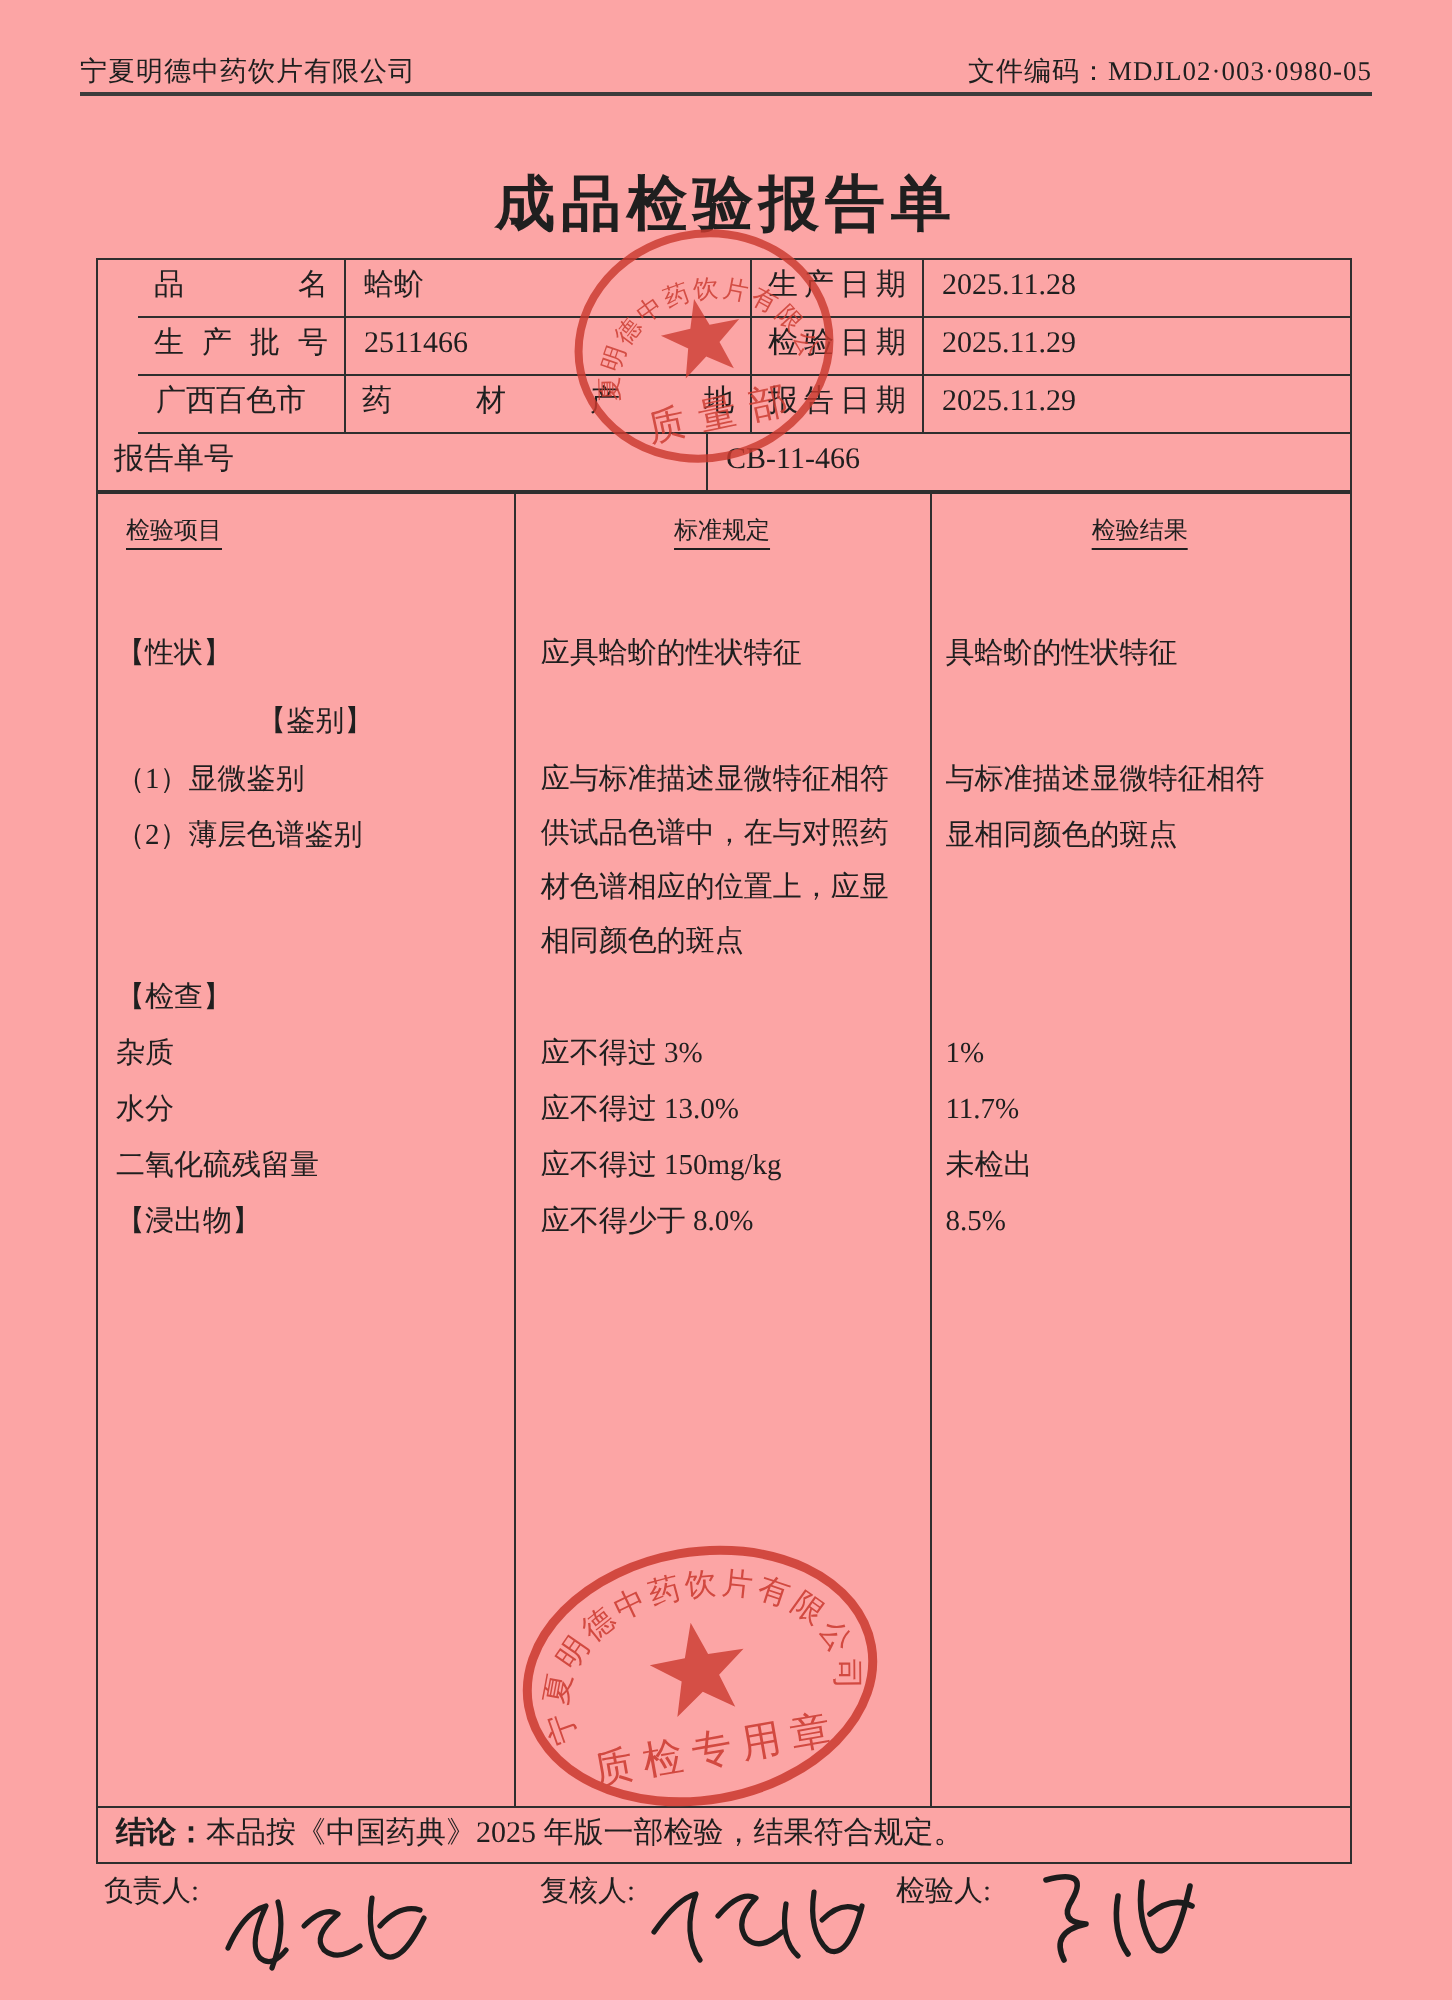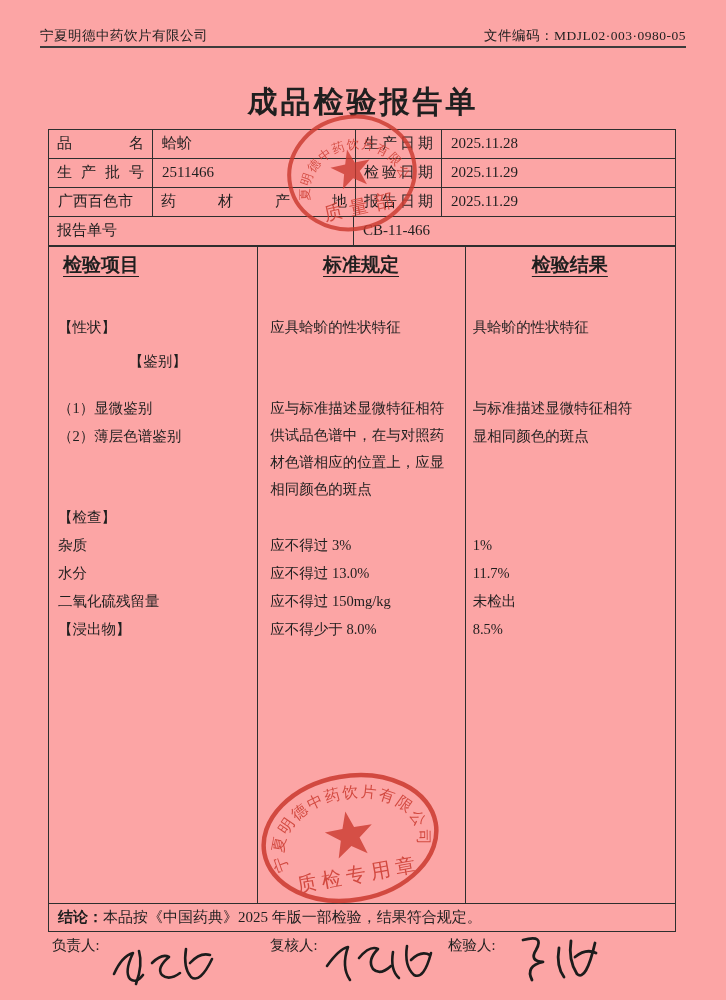--- a/index.html
+++ b/index.html
@@ -6,44 +6,44 @@
   .page{position:relative;width:726px;height:1000px;background:#fca5a5;overflow:hidden;
         font-family:"Liberation Serif","DejaVu Serif",serif;color:#1f1f1f;}
   
   .tophead{position:absolute;top:27px;left:40px;width:646px;display:flex;
            justify-content:space-between;font-size:13.5px;letter-spacing:.5px;}
   .toprule{position:absolute;top:46px;left:40px;width:646px;height:2px;background:#3c3c3c;}
   .title{position:absolute;top:82px;left:0;width:726px;text-align:center;
          font-size:30px;font-weight:bold;letter-spacing:3px;}
   
   .info{position:absolute;top:129px;left:48px;width:628px;border:1px solid #2e2e2e;box-sizing:border-box;}
-  .irow{display:grid;grid-template-columns:104px 203px 86px 1fr;border-bottom:1px solid #2e2e2e;height:29px;box-sizing:border-box;}
+  .irow{display:grid;grid-template-columns:104px 203px 86px 1fr;border-bottom:1px solid #2e2e2e;height:29px;box-sizing:border-box;margin-left:20px;}
   .irow:last-child{border-bottom:none;}
   .irow4{display:grid;grid-template-columns:304px 1fr;height:29px;box-sizing:border-box;}
   .icell{border-right:1px solid #2e2e2e;line-height:27px;font-size:15px;padding:0 8px;
          box-sizing:border-box;overflow:hidden;white-space:nowrap;}
   .icell:last-child{border-right:none;}
   .ilabel{text-align:justify;text-align-last:justify;}
   .ival{padding-left:9px;}
   .irow4 .noborder{border-right:none;}
   .irow4 .leftline{border-left:1px solid #2e2e2e;}
   
   .main{position:absolute;top:245px;left:48px;width:628px;height:659px;
         border:1px solid #2e2e2e;box-sizing:border-box;}
   .vline{position:absolute;top:0;bottom:0;width:1px;background:#2e2e2e;}
   .v1{left:208px;} .v2{left:416px;}
   .mrow{display:flex;align-items:flex-start;font-size:14.5px;line-height:28px;}
   .c1{width:209px;padding-left:9px;box-sizing:border-box;}
   .c2{width:208px;padding-left:13px;padding-right:10px;box-sizing:border-box;}
   .c3{width:211px;padding-left:8px;box-sizing:border-box;}
-  .mth{display:flex;padding-top:9px;font-size:19px;line-height:20px;font-weight:bold;}
+  .mth{display:flex;padding-top:9px;font-size:12px;line-height:20px;}
   .mth .c1 span,.mth .c2 span,.mth .c3 span{text-decoration:underline;text-underline-offset:5px;}
   .mth .c1{padding-left:14px;}
   .mth .c2,.mth .c3{text-align:center;padding:0;}
-  .r0{margin-top:38px;} .r1{margin-top:6px;text-align:center;} .r2{margin-top:19px;}
+  .r0{margin-top:38px;} .r1{margin-top:6px;text-align:center;} .r2{margin-top:1px;}
   .wrap3 .c2{line-height:27px;}
   
   .conclusion{position:absolute;top:903px;left:48px;width:628px;height:29px;
               border:1px solid #2e2e2e;box-sizing:border-box;line-height:26px;
               font-size:15px;padding-left:9px;white-space:nowrap;}
   .conclusion b{font-weight:bold;}
   
   .sigrow{position:absolute;top:936px;left:48px;width:650px;font-size:14.5px;}
   .siglabel{position:absolute;top:0;white-space:nowrap;}
   .sl1{left:4px;} .sl2{left:222px;} .sl3{left:400px;}

